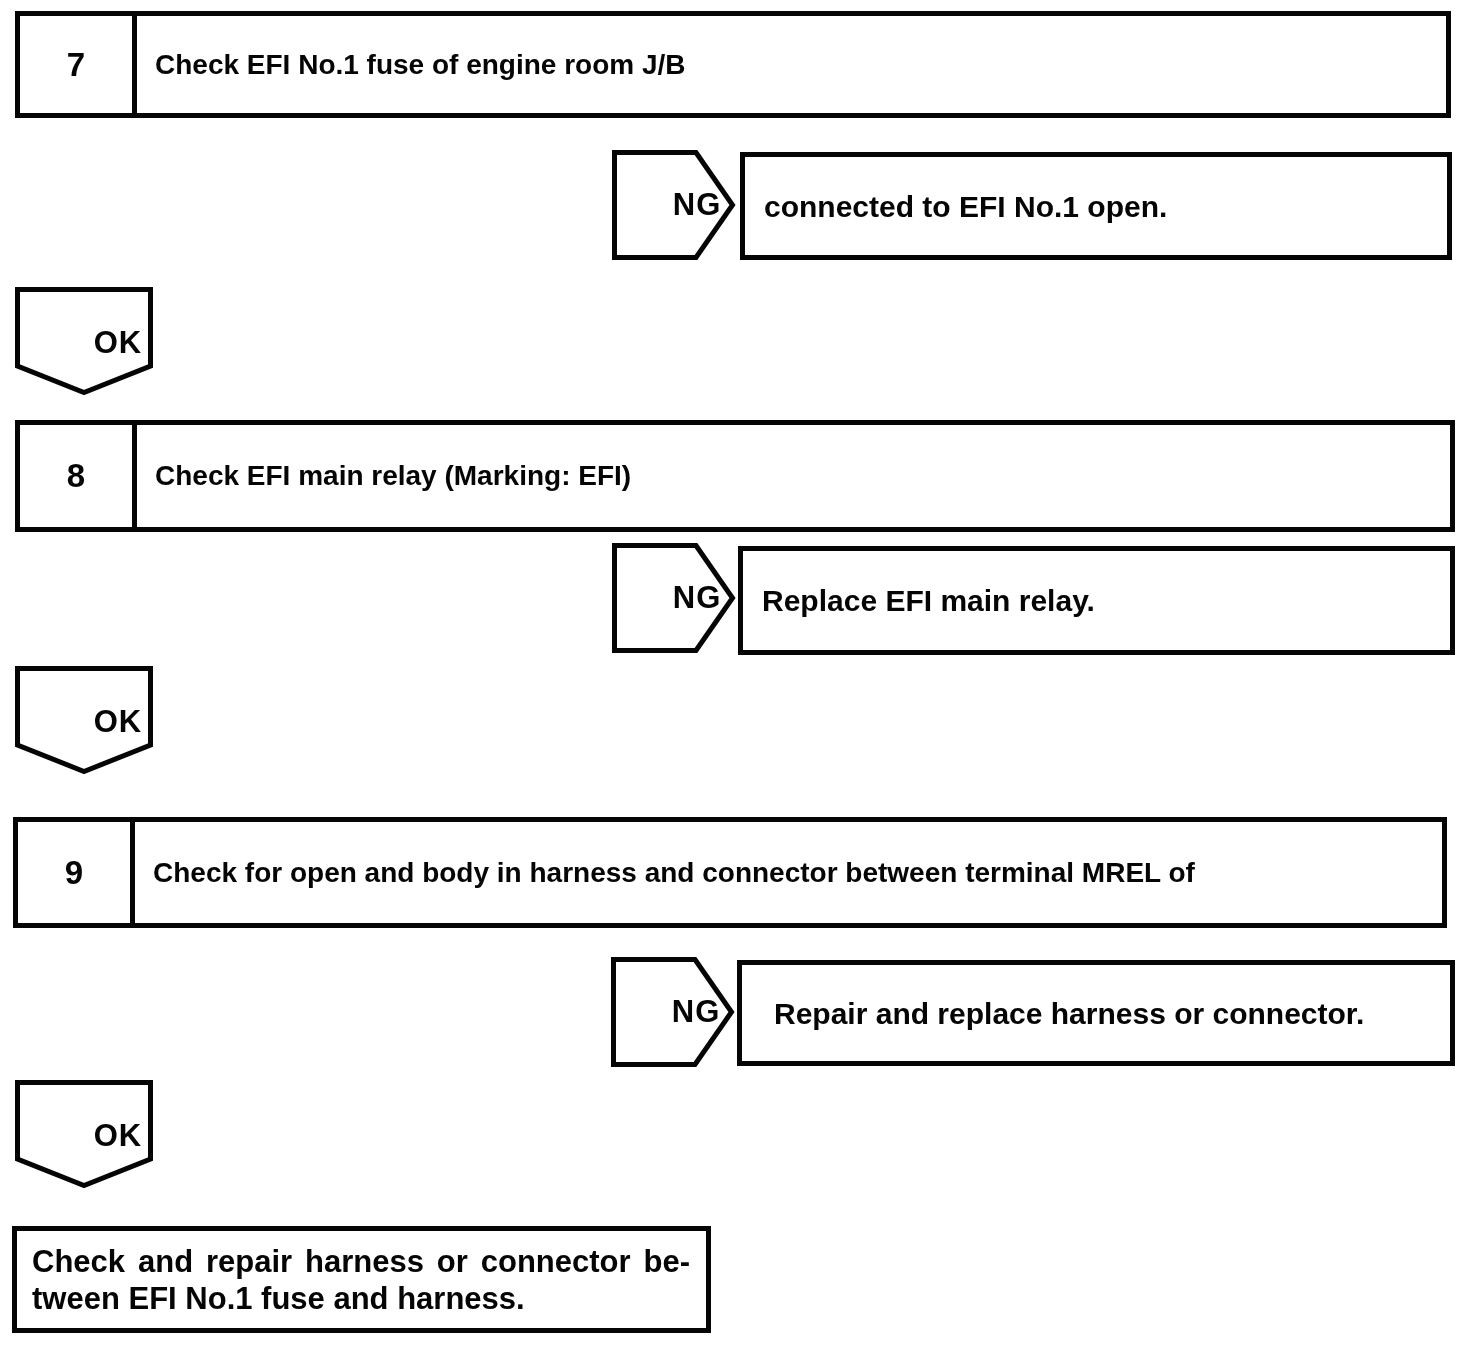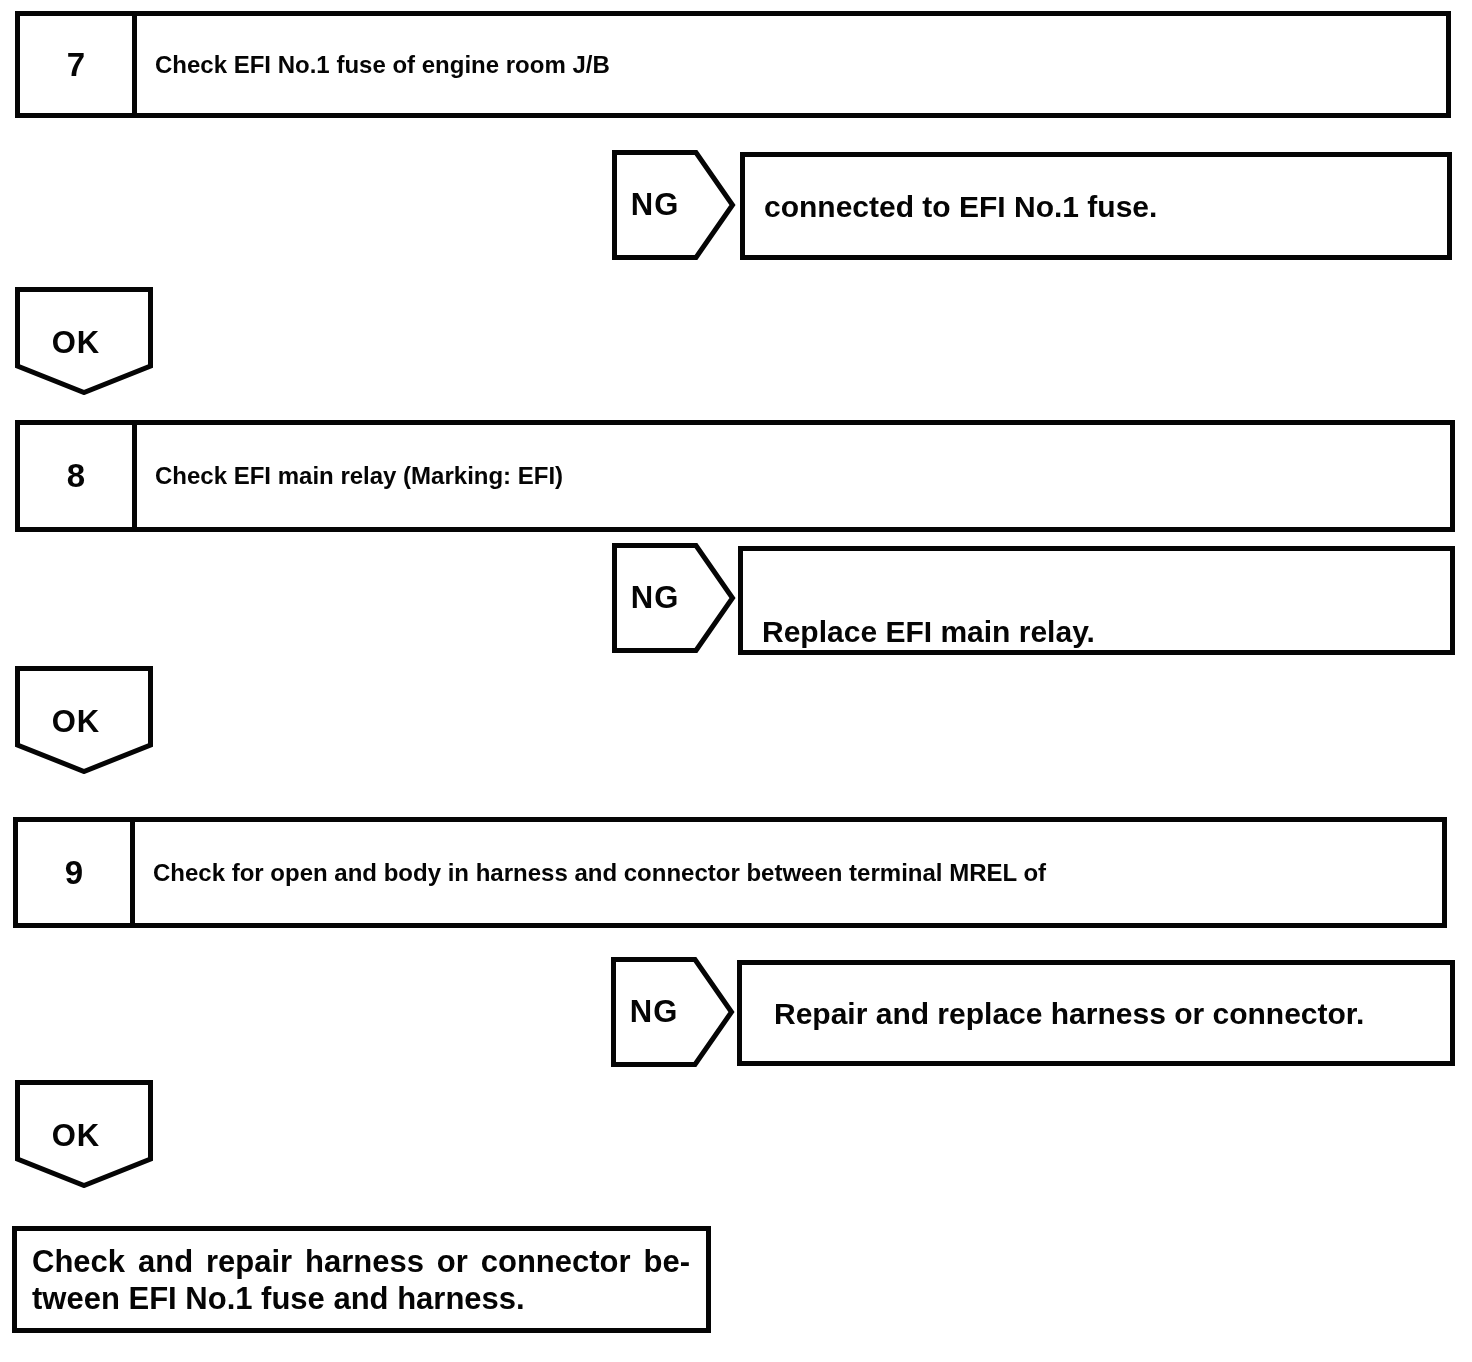--- a/index.html
+++ b/index.html
@@ -32,21 +32,21 @@
     justify-content: center;
     font-size: 33px;
     flex: 0 0 auto;
   }
   .ttl {
     flex: 1 1 auto;
     display: flex;
     flex-direction: column;
     justify-content: center;
     padding-left: 18px;
-    font-size: 24px;
+    font-size: 28px;
     line-height: 38px;
     overflow: hidden;
   }
   .result {
     display: flex;
     flex-direction: column;
     justify-content: center;
     padding-left: 19px;
     font-size: 30px;
     line-height: 37px;
@@ -69,20 +69,21 @@
   }
   .shape { position: absolute; }
   .shape svg { display: block; }
   .shape .lbl {
     position: absolute;
     display: flex;
     align-items: center;
     justify-content: center;
     font-size: 31px;
     letter-spacing: 1px;
+    padding-left: 42px;
   }
   .ng .lbl { left: 0; top: 0; width: 86px; height: 110px; }
   .ok .lbl { left: 0; top: 16px; width: 122px; height: 80px; }
 </style>
 </head>
 <body>
 
 <div class="canvas">
 
   <div class="box step" style="left:15px; top:11px; width:1436px; height:107px;">
@@ -95,21 +96,21 @@
   </div>
 
   <div class="shape ng" style="left:612px; top:150px; width:124px; height:110px;">
     <svg width="124" height="110" viewBox="0 0 124 110">
       <polygon points="2.5,2.5 84,2.5 120.5,55 84,107.5 2.5,107.5" fill="#ffffff" stroke="#050505" stroke-width="5"></polygon>
     </svg>
     <span class="lbl">NG</span>
   </div>
 
   <div class="box result" style="left:740px; top:152px; width:712px; height:108px;">
-    <div class="line">connected to EFI No.1 fuse.</div>
+    <div class="line">connected to EFI No.1 open.</div>
   </div>
 
   <div class="shape ok" style="left:15px; top:287px; width:138px; height:108px;">
     <svg width="138" height="108" viewBox="0 0 138 108">
       <polygon points="2.5,2.5 135.5,2.5 135.5,79 69,105.5 2.5,79" fill="#ffffff" stroke="#050505" stroke-width="5"></polygon>
     </svg>
     <span class="lbl">OK</span>
   </div>
 
   <div class="box step" style="left:15px; top:420px; width:1440px; height:112px;">
@@ -121,21 +122,21 @@
     </div>
   </div>
 
   <div class="shape ng" style="left:612px; top:543px; width:124px; height:110px;">
     <svg width="124" height="110" viewBox="0 0 124 110">
       <polygon points="2.5,2.5 84,2.5 120.5,55 84,107.5 2.5,107.5" fill="#ffffff" stroke="#050505" stroke-width="5"></polygon>
     </svg>
     <span class="lbl">NG</span>
   </div>
 
-  <div class="box result" style="left:738px; top:546px; width:717px; height:109px;justify-content:flex-end;">
+  <div class="box result" style="left:738px; top:546px; width:717px; height:109px;">
     <div class="line">Replace EFI main relay.</div>
   </div>
 
   <div class="shape ok" style="left:15px; top:666px; width:138px; height:108px;">
     <svg width="138" height="108" viewBox="0 0 138 108">
       <polygon points="2.5,2.5 135.5,2.5 135.5,79 69,105.5 2.5,79" fill="#ffffff" stroke="#050505" stroke-width="5"></polygon>
     </svg>
     <span class="lbl">OK</span>
   </div>
 

